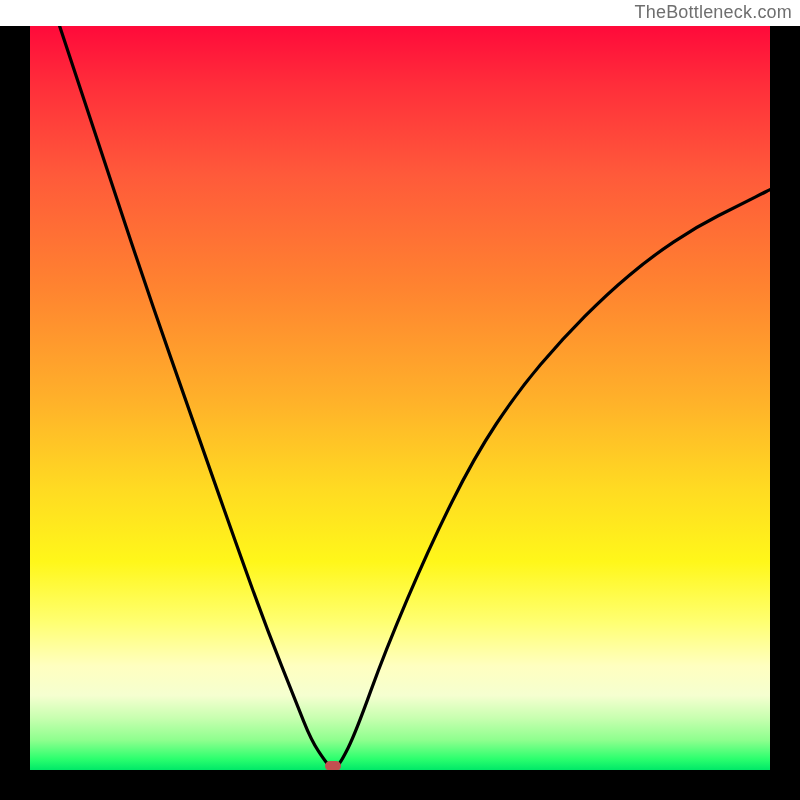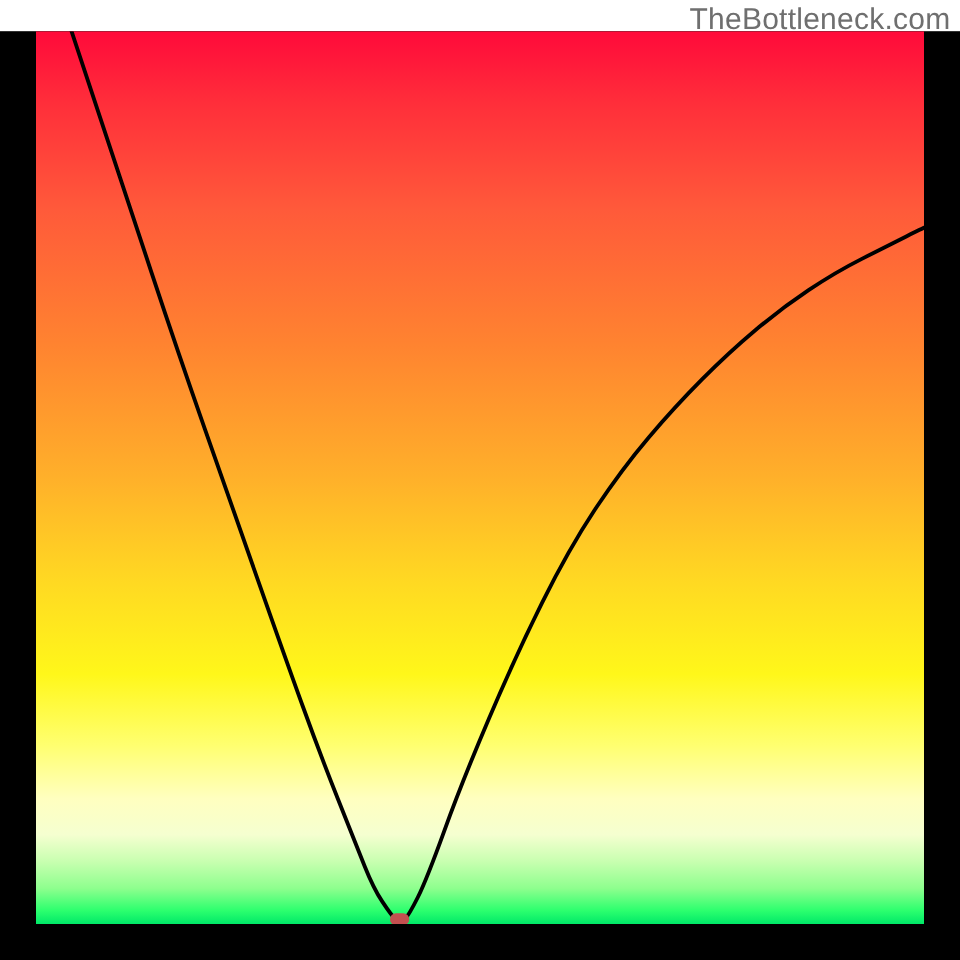--- a/index.html
+++ b/index.html
@@ -14,21 +14,21 @@
   .wrap {
     position: relative;
     width: 800px;
     height: 800px;
   }
   .attrib {
     position: absolute;
     top: 2px;
     right: 8px;
     color: #6f6f6f;
-    font-size: 25px;
+    font-size: 18px;
     font-weight: 400;
     letter-spacing: 0.2px;
   }
   .plot-outer {
     position: absolute;
     left: 0;
     top: 26px;
     width: 800px;
     height: 774px;
     background: #000000;

